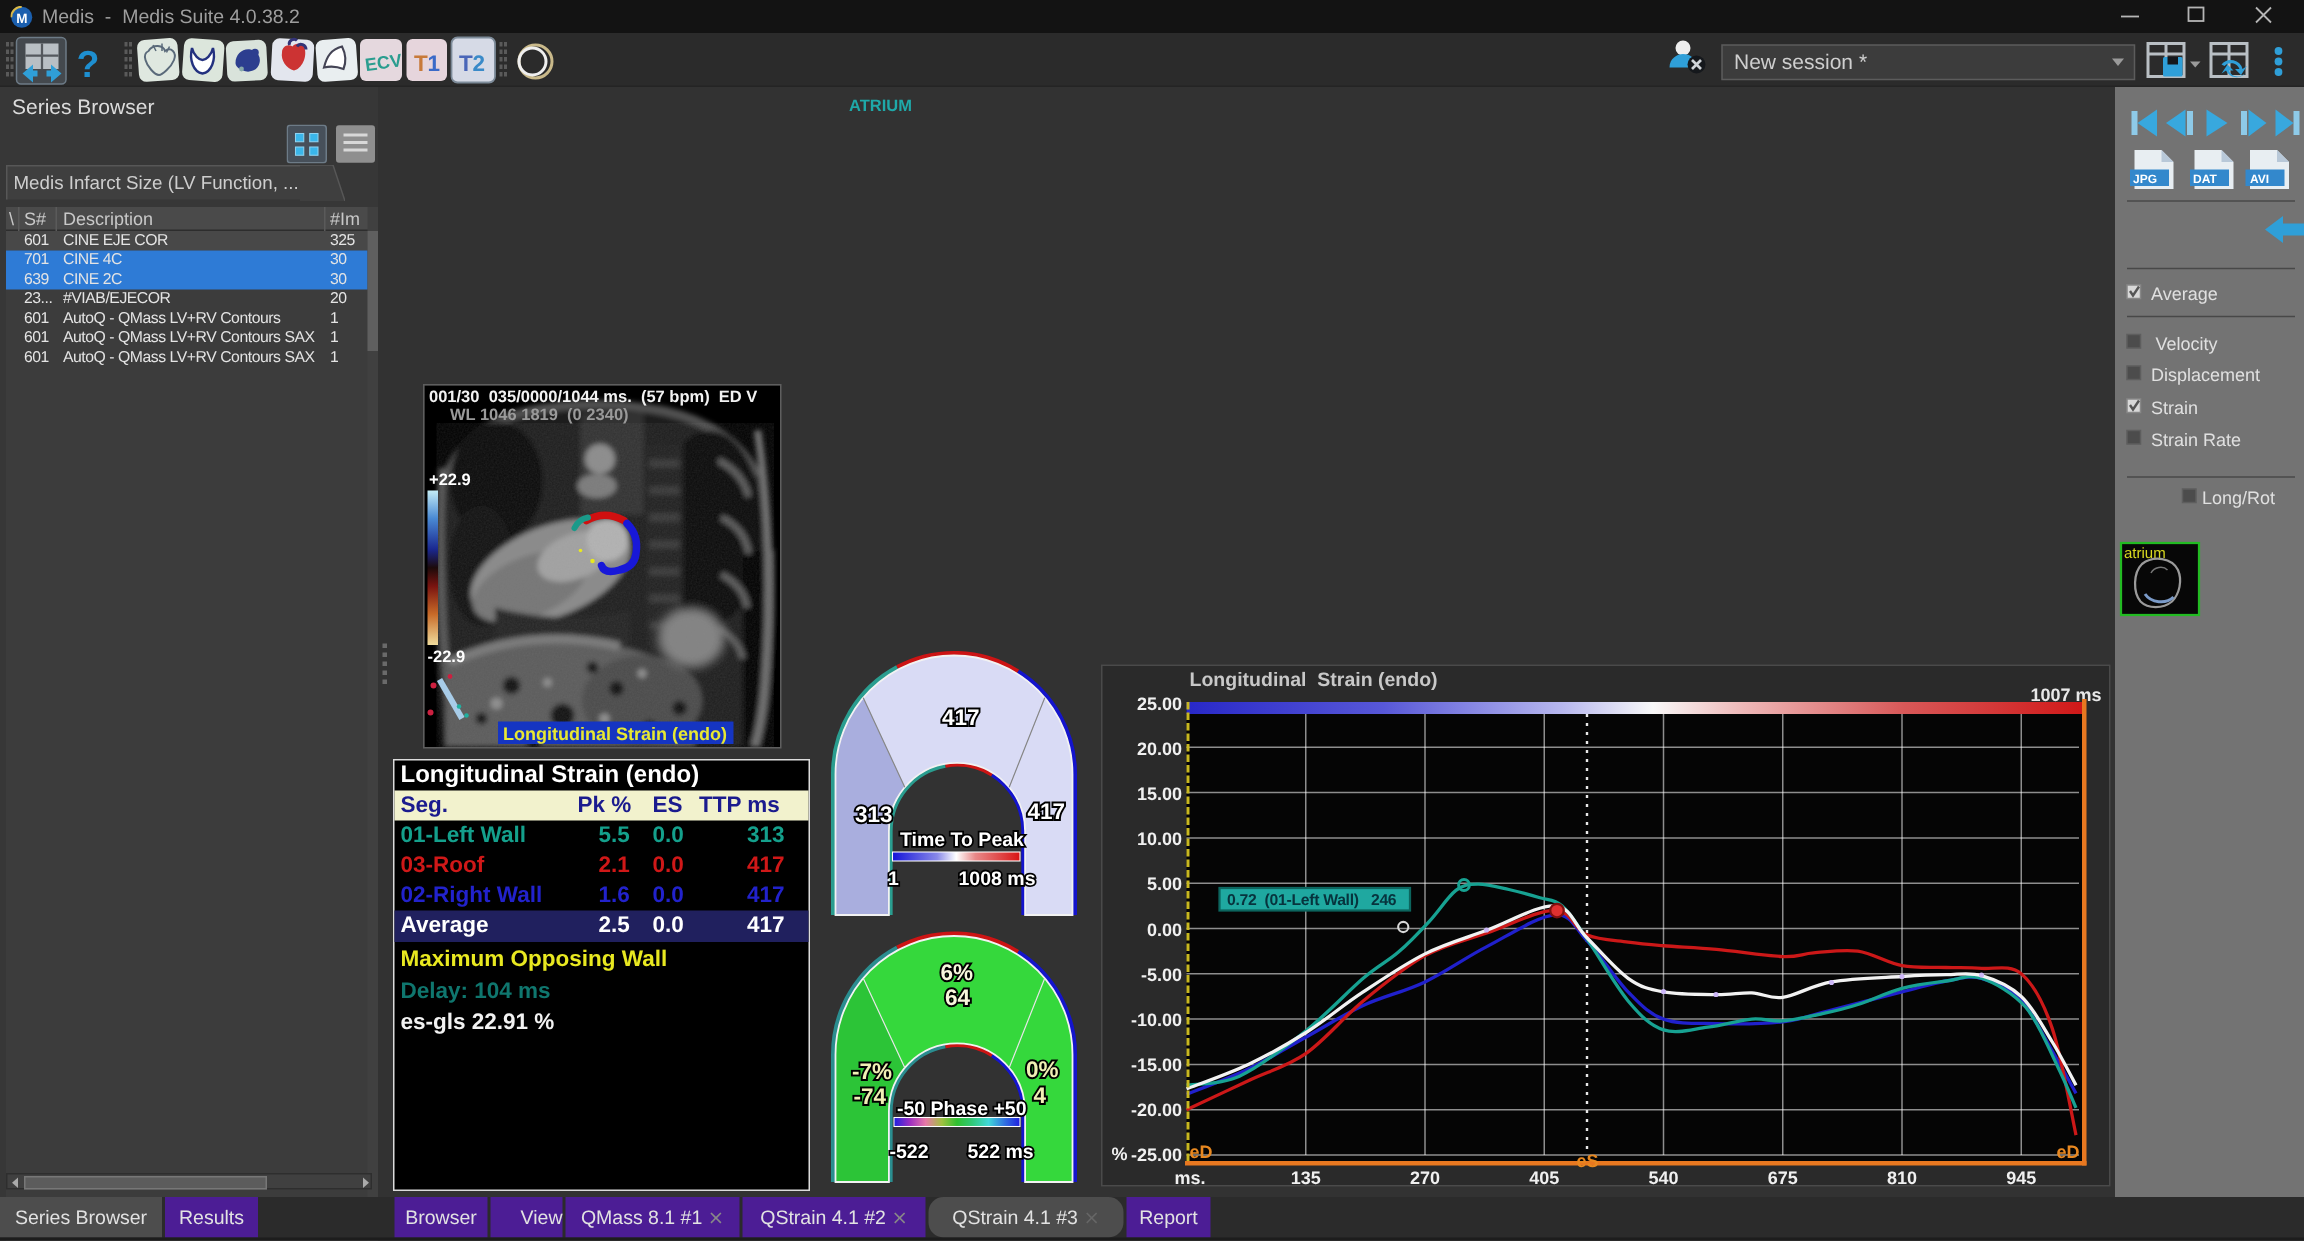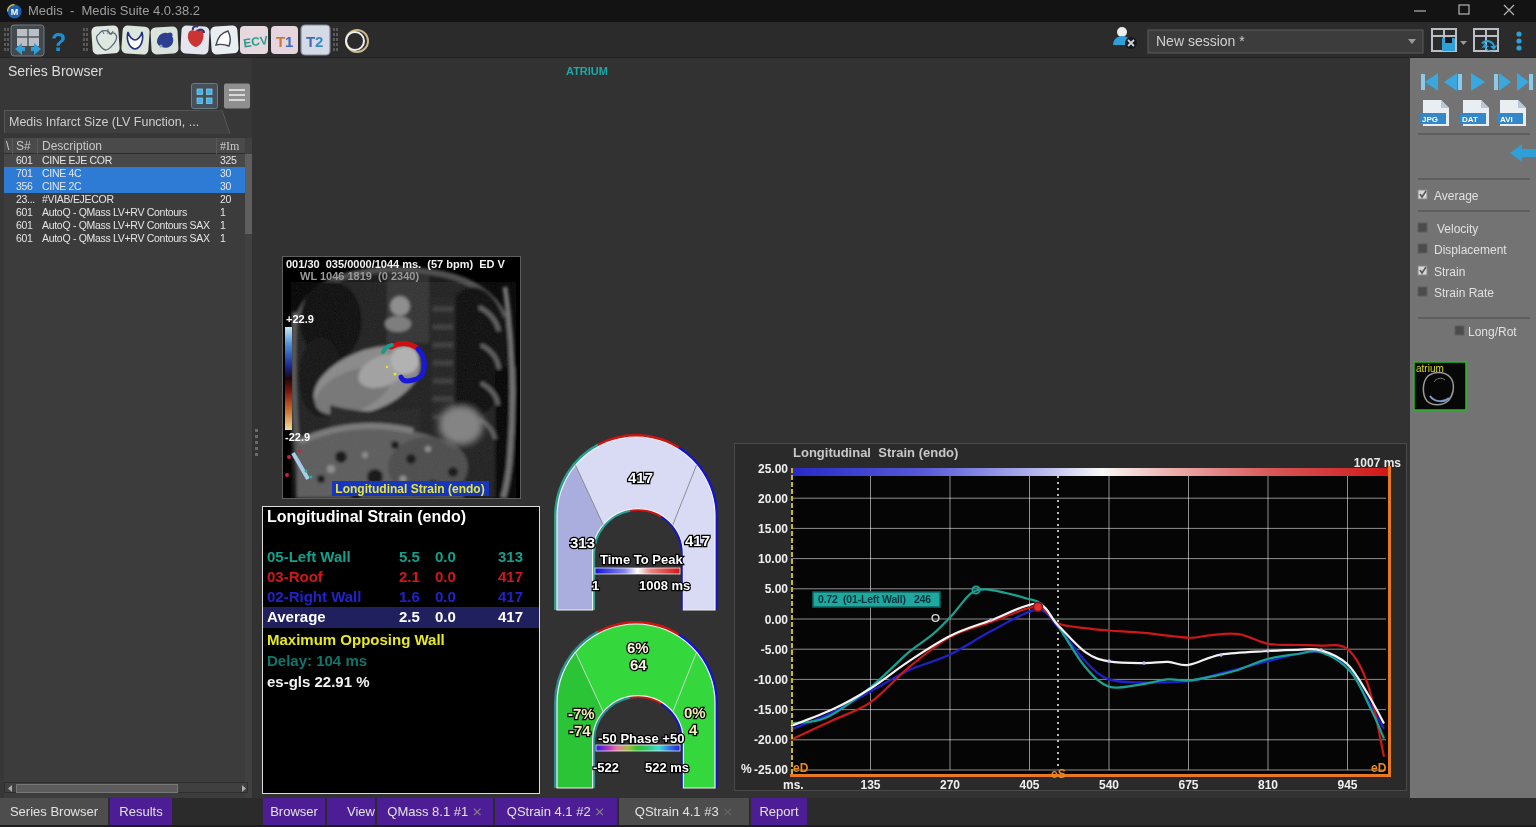--- a/index.html
+++ b/index.html
@@ -170,38 +170,38 @@
         <path d="M0 0 L22 0 L30 24 L0 24 Z" fill="#3f3f3f"></path>
         <path d="M22 0 L30 24" stroke="#575757" stroke-width="1"></path>
         <path d="M0 0 L22 0" stroke="#575757" stroke-width="1"></path>
       </svg>
 
     <div class="abs" style="left:4px;top:80px;width:242px;height:700px;background:#3c3c3c;"></div>
     <div class="abs" style="left:4px;top:80px;width:242px;height:16px;background:#4a4a4a;border-bottom:1px solid #2d2d2d;color:#c8c8c8;font-size:12px;">
       <span class="abs" style="left:2px;top:1px;">\</span>
         <span class="abs" style="left:12px;top:1px;">S#</span>
       <span class="abs" style="left:38px;top:1px;">Description</span>
-      <span class="abs" style="left:216px;top:1px;font-family:Liberation Serif, serif;">#Im</span>
+      <span class="abs" style="left:216px;top:1px;">#Im</span>
       <span class="abs" style="left:8px;top:0;width:1px;height:16px;background:#5a5a5a;"></span>
       <span class="abs" style="left:33px;top:0;width:1px;height:16px;background:#5a5a5a;"></span>
       <span class="abs" style="left:212px;top:0;width:1px;height:16px;background:#5a5a5a;"></span>
     </div>
     <div id="slist" class="abs" style="left:4px;top:96px;width:242px;font-size:10.5px;color:#e4e4e4;letter-spacing:-0.3px;">
       <div style="height:13px;line-height:13px;background:#484848;position:relative;">
           <span style="position:absolute;left:12px;">601</span>
           <span style="position:absolute;left:38px;">CINE EJE COR</span>
           <span style="position:absolute;left:216px;">325</span>
         </div>
       <div style="height:13px;line-height:13px;background:#2e7bd6;position:relative;">
           <span style="position:absolute;left:12px;">701</span>
           <span style="position:absolute;left:38px;">CINE 4C</span>
           <span style="position:absolute;left:216px;">30</span>
         </div>
       <div style="height:13px;line-height:13px;background:#2e7bd6;position:relative;">
-          <span style="position:absolute;left:12px;">356</span>
+          <span style="position:absolute;left:12px;">639</span>
           <span style="position:absolute;left:38px;">CINE 2C</span>
           <span style="position:absolute;left:216px;">30</span>
         </div>
       <div style="height:13px;line-height:13px;position:relative;">
           <span style="position:absolute;left:12px;">23...</span>
           <span style="position:absolute;left:38px;">#VIAB/EJECOR</span>
           <span style="position:absolute;left:216px;">20</span>
         </div>
       <div style="height:13px;line-height:13px;position:relative;">
           <span style="position:absolute;left:12px;">601</span>
@@ -346,22 +346,28 @@
       </g>
 
       <text x="3" y="11" font-size="11" font-weight="bold" fill="#f2f2f2" font-family="Liberation Sans">001/30&nbsp;&nbsp;035/0000/1044 ms.&nbsp;&nbsp;(57 bpm)&nbsp;&nbsp;ED V</text>
       <text x="17" y="23" font-size="11" font-weight="bold" fill="#9a9a9a" font-family="Liberation Sans">WL 1046 1819&nbsp;&nbsp;(0 2340)</text>
       <rect x="49" y="224" width="157" height="15" fill="#1535c2"></rect>
       <text x="127" y="236" font-size="12" font-weight="bold" fill="#e8e832" font-family="Liberation Sans" text-anchor="middle">Longitudinal Strain (endo)</text>
     </svg>
   </div>
   <div id="straintbl" class="abs">
     <div class="abs" style="left:4px;top:1px;font-size:16px;color:#fff;">Longitudinal Strain (endo)</div>
+    <div class="abs" style="left:0;top:20px;width:276px;height:20px;background:#f2f2cd;color:#1b1b8e;font-size:15px;">
+      <span class="abs" style="left:4px;top:1px;">Seg.</span>
+        <span class="abs" style="left:122px;top:1px;">Pk %</span>
+        <span class="abs" style="left:172px;top:1px;">ES</span>
+        <span class="abs" style="left:203px;top:1px;">TTP ms</span>
+    </div>
     <div class="abs" style="left:0;top:40px;width:276px;height:20px;color:#14a08c;font-size:15px;">
-      <span class="abs" style="left:4px;top:1px;">05-Left Wall</span>
+      <span class="abs" style="left:4px;top:1px;">01-Left Wall</span>
         <span class="abs" style="left:136px;top:1px;">5.5</span>
         <span class="abs" style="left:172px;top:1px;">0.0</span>
         <span class="abs" style="left:235px;top:1px;">313</span>
     </div>
     <div class="abs" style="left:0;top:60px;width:276px;height:20px;color:#d01818;font-size:15px;">
       <span class="abs" style="left:4px;top:1px;">03-Roof</span>
         <span class="abs" style="left:136px;top:1px;">2.1</span>
         <span class="abs" style="left:172px;top:1px;">0.0</span>
         <span class="abs" style="left:235px;top:1px;">417</span>
     </div>
@@ -619,17 +625,17 @@
       </g>
     </svg>
   </div>
   <div id="bottombar" class="abs">
     <div class="btab act" style="left:0;width:108px;">Series Browser</div>
     <div class="btab" style="left:110px;width:62px;">Results</div>
     <div class="btab" style="left:263px;width:62px;">Browser</div>
     <div class="btab" style="left:327px;width:48px;text-align:right;">View</div>
     <div class="btab" style="left:377px;width:116px;">QMass 8.1 #1 <span style="color:#888">⨯</span></div>
     <div class="btab" style="left:495px;width:122px;">QStrain 4.1 #2 <span style="color:#888">⨯</span></div>
-    <div class="btab act" style="left:619px;width:130px;">QStrain 4.1 #3 <span style="color:#666">⨯</span></div>
+    <div class="btab act" style="left:619px;width:130px;border-radius:10px;">QStrain 4.1 #3 <span style="color:#666">⨯</span></div>
     <div class="btab" style="left:751px;width:56px;">Report</div>
     <div class="abs" style="left:0;top:27px;width:1536px;height:2px;background:#1d1d1d;"></div>
   </div>
 </div>
 
 </body></html>

